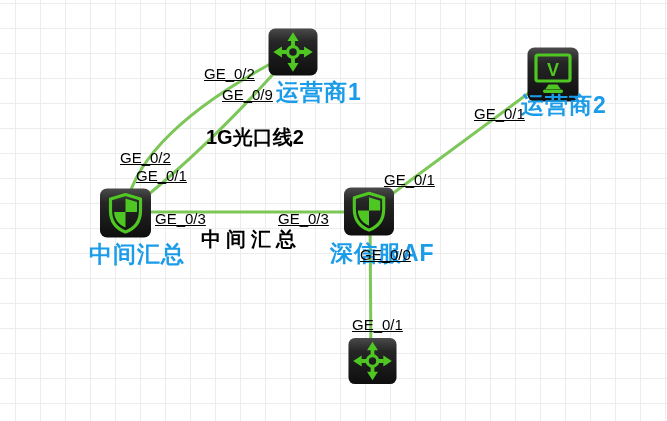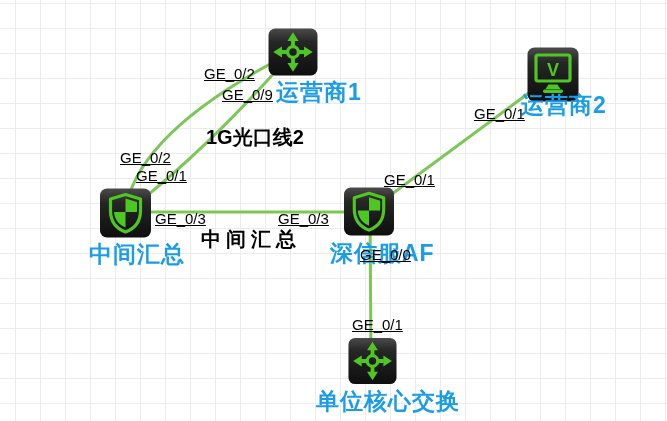--- a/index.html
+++ b/index.html
@@ -113,21 +113,20 @@
   <div class="device" style="left:348px;top:337px">
     <svg width="49" height="48">
         <use href="#icon-router"></use>
       </svg>
   </div>
 
   <span class="dev-label" style="left:276px;top:81px">运营商1</span>
   <span class="dev-label" style="left:521px;top:94px">运营商2</span>
   <span class="dev-label" style="left:89px;top:243px">中间汇总</span>
   <span class="dev-label" style="left:330px;top:242px">深信服AF</span>
-  <span class="dev-label" style="left:316px;top:390px">单位核心交换</span>
 
   <span class="port-label" style="left:204px;top:66px">GE_0/2</span>
   <span class="port-label" style="left:222px;top:87px">GE_0/9</span>
   <span class="port-label" style="left:120px;top:150px">GE_0/2</span>
   <span class="port-label" style="left:136px;top:168px">GE_0/1</span>
   <span class="port-label" style="left:155px;top:211px">GE_0/3</span>
   <span class="port-label" style="left:278px;top:211px">GE_0/3</span>
   <span class="port-label" style="left:384px;top:172px">GE_0/1</span>
   <span class="port-label" style="left:474px;top:106px">GE_0/1</span>
   <span class="port-label" style="left:360px;top:247px">GE_0/0</span>

